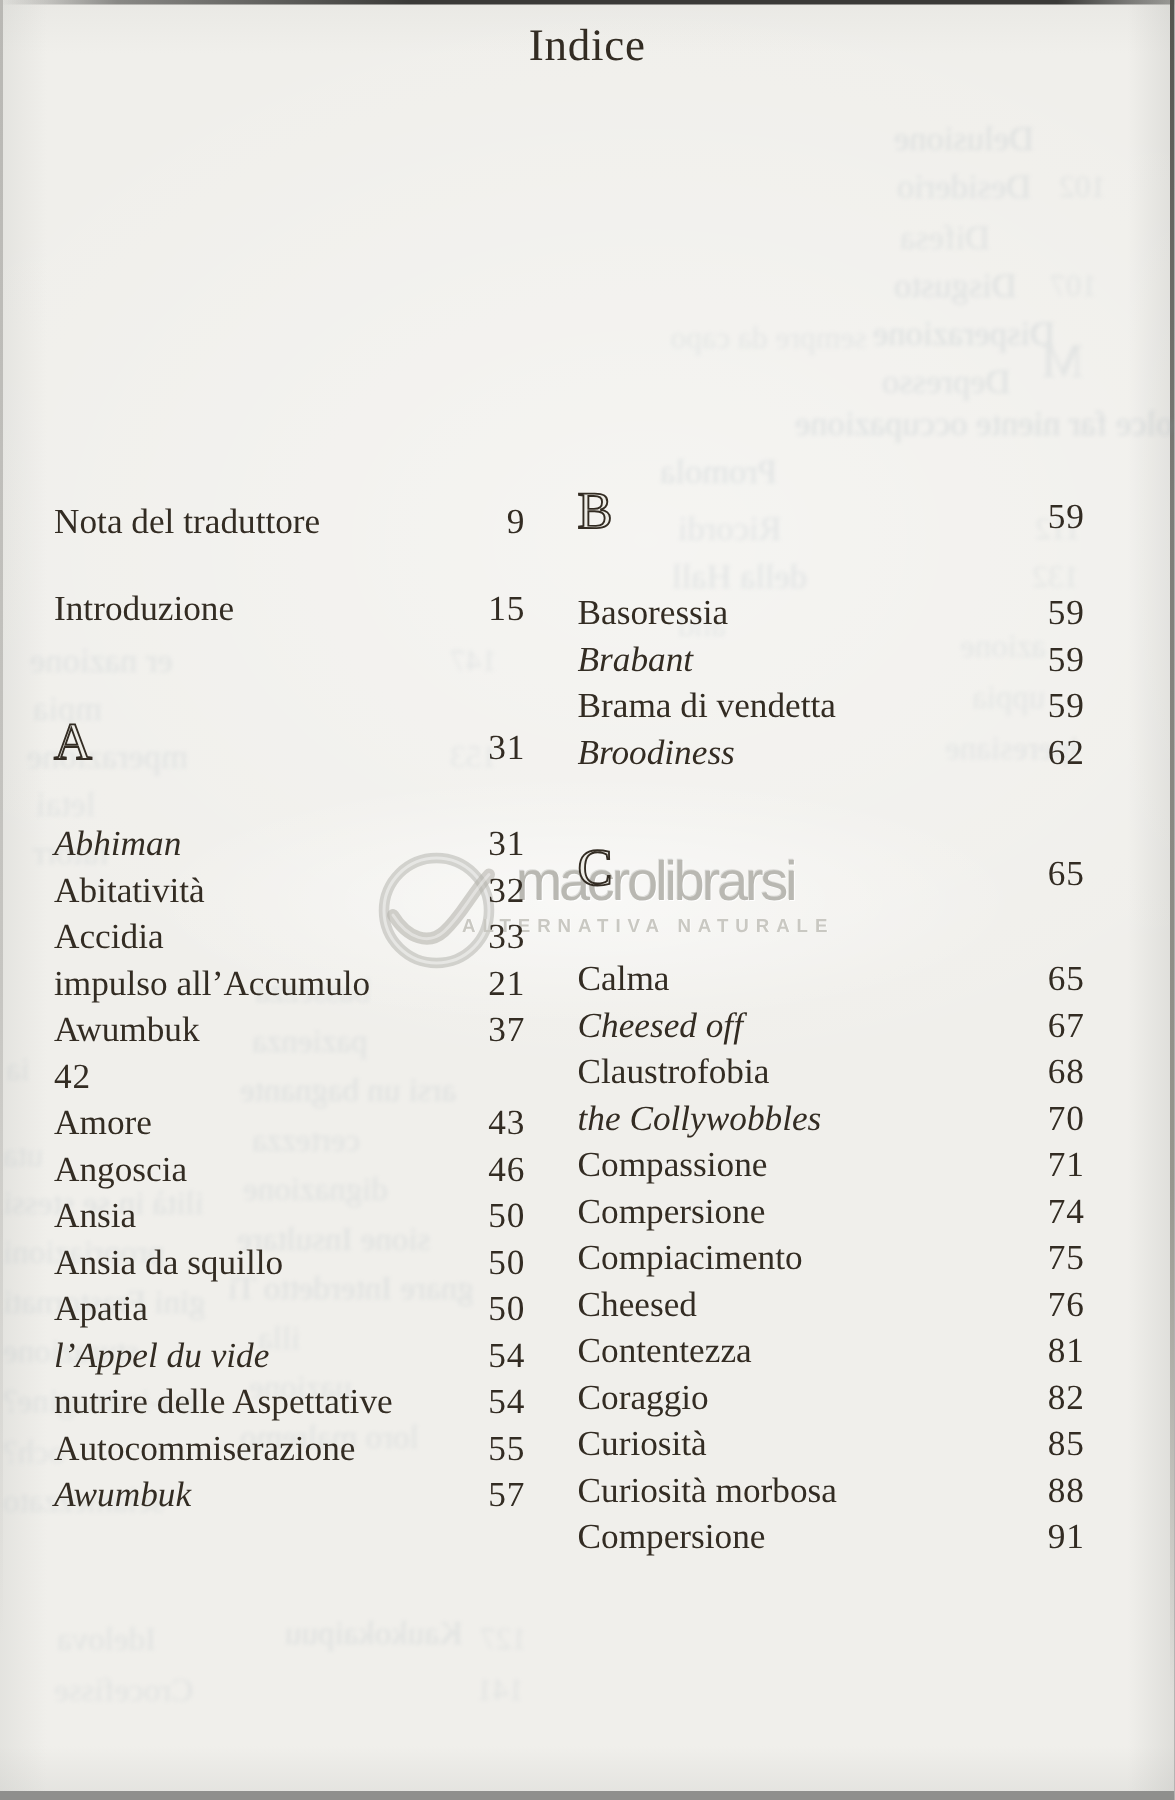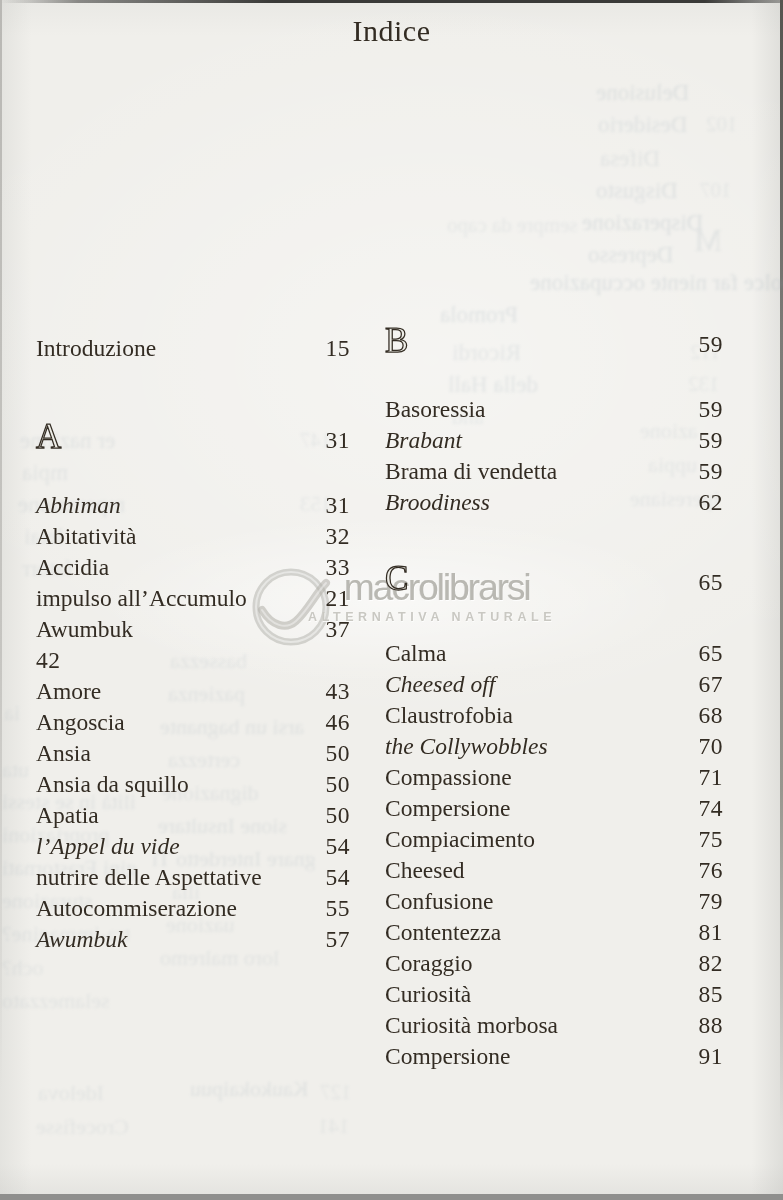--- a/index.html
+++ b/index.html
@@ -138,20 +138,24 @@
       <path d="M12,44 C22,60 36,64 46,55 C58,44 64,30 76,17" fill="none" stroke="#ffffff" stroke-width="2" stroke-linecap="round" opacity="0.4"></path>
     </svg>
     <div class="wm-name">macrolibrarsi</div>
     <div class="wm-tag">ALTERNATIVA NATURALE</div>
   </div>
 
   <h1 class="title">Indice</h1>
 
   <div class="col" id="col-left">
       <div class="row front">
+        <span class="label">Nota del traduttore</span>
+        <span class="pg">9</span>
+      </div>
+      <div class="row front">
         <span class="label">Introduzione</span>
         <span class="pg">15</span>
       </div>
       <div class="row section first-left">
         <span class="letter">A</span>
         <span class="pg">31</span>
       </div>
       <div class="row italic">
         <span class="label">Abhiman</span>
         <span class="pg">31</span>
@@ -263,24 +267,20 @@
       </div>
       <div class="row">
         <span class="label">Compiacimento</span>
         <span class="pg">75</span>
       </div>
       <div class="row">
         <span class="label">Cheesed</span>
         <span class="pg">76</span>
       </div>
       <div class="row">
-        <span class="label">Confusione</span>
-        <span class="pg">79</span>
-      </div>
-      <div class="row">
         <span class="label">Contentezza</span>
         <span class="pg">81</span>
       </div>
       <div class="row">
         <span class="label">Coraggio</span>
         <span class="pg">82</span>
       </div>
       <div class="row">
         <span class="label">Curiosità</span>
         <span class="pg">85</span>

